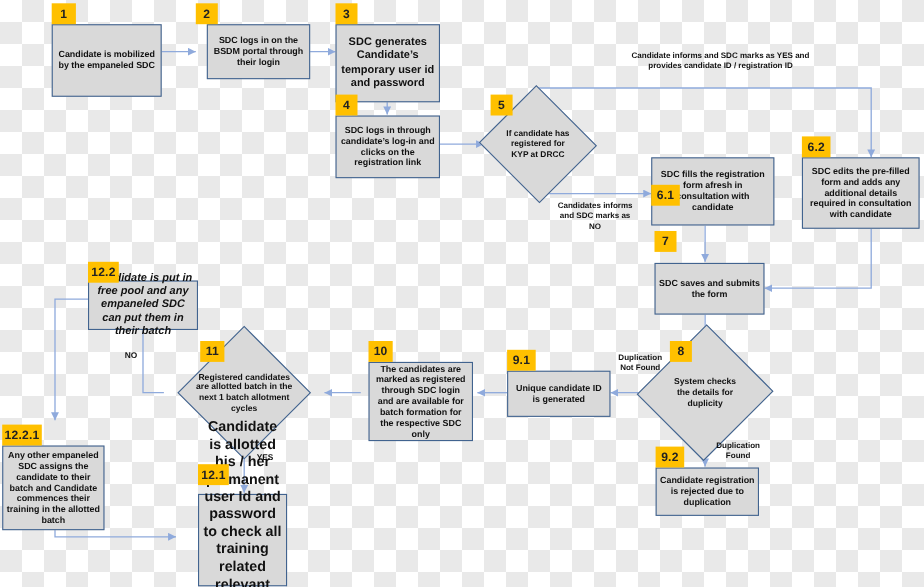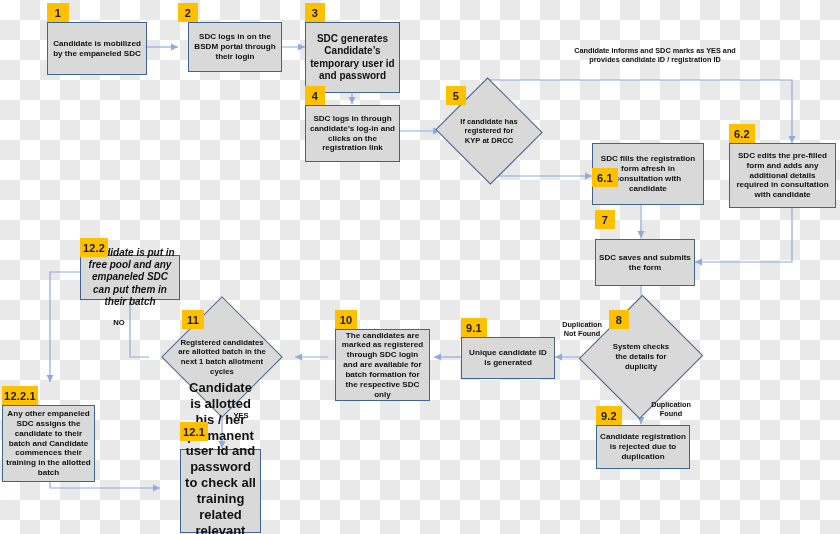--- a/index.html
+++ b/index.html
@@ -126,21 +126,21 @@
 
       <path d="M80,272 L50,272 L50,382"></path>
 
       <path d="M50,470 L50,488 L160,488"></path>
     </g>
   </svg>
 
   <div class="badge" style="left:47px; top:3px; width:22px; height:19px; font-size:11px;">
     <span>1</span>
   </div>
-  <div class="node" style="left:47px; top:22px; width:100px; height:53px; font-size:8.1px;">
+  <div class="node" style="left:47px; top:22px; width:100px; height:66px; font-size:8.1px;">
     <span>Candidate is mobilized by the empaneled SDC</span>
   </div>
 
   <div class="badge" style="left:178px; top:3px; width:20px; height:19px; font-size:11px;">
     <span>2</span>
   </div>
   <div class="node" style="left:178px; top:22px; width:94px; height:50px; font-size:8.1px;margin-left:10px;">
     <span>SDC logs in on the BSDM portal through their login</span>
   </div>
 
@@ -242,20 +242,23 @@
     <span>12.2.1</span>
   </div>
   <div class="node" style="left:2px; top:405px; width:93px; height:77px; font-size:8.1px;">
     <span>Any other empaneled SDC  assigns the candidate to their batch and Candidate commences their training in the allotted batch</span>
   </div>
 
   <div class="edge-label" style="left:565px; top:46px; width:180px; font-size:7.3px;">
     <span>Candidate informs and SDC marks as YES and provides candidate ID / registration ID</span>
   </div>
 
+  <div class="edge-label" style="left:504px; top:182px; width:74px; font-size:7.3px;">
+    <span>Candidates informs and SDC marks as NO</span>
+  </div>
 
   <div class="edge-label" style="left:558px; top:320px; width:48px; font-size:7.3px;">
     <span>Duplication Not Found</span>
   </div>
 
   <div class="edge-label" style="left:645px; top:400px; width:52px; font-size:7.3px;">
     <span>Duplication Found</span>
   </div>
 
   <div class="edge-label" style="left:108px; top:318px; width:22px; font-size:7.6px;">

